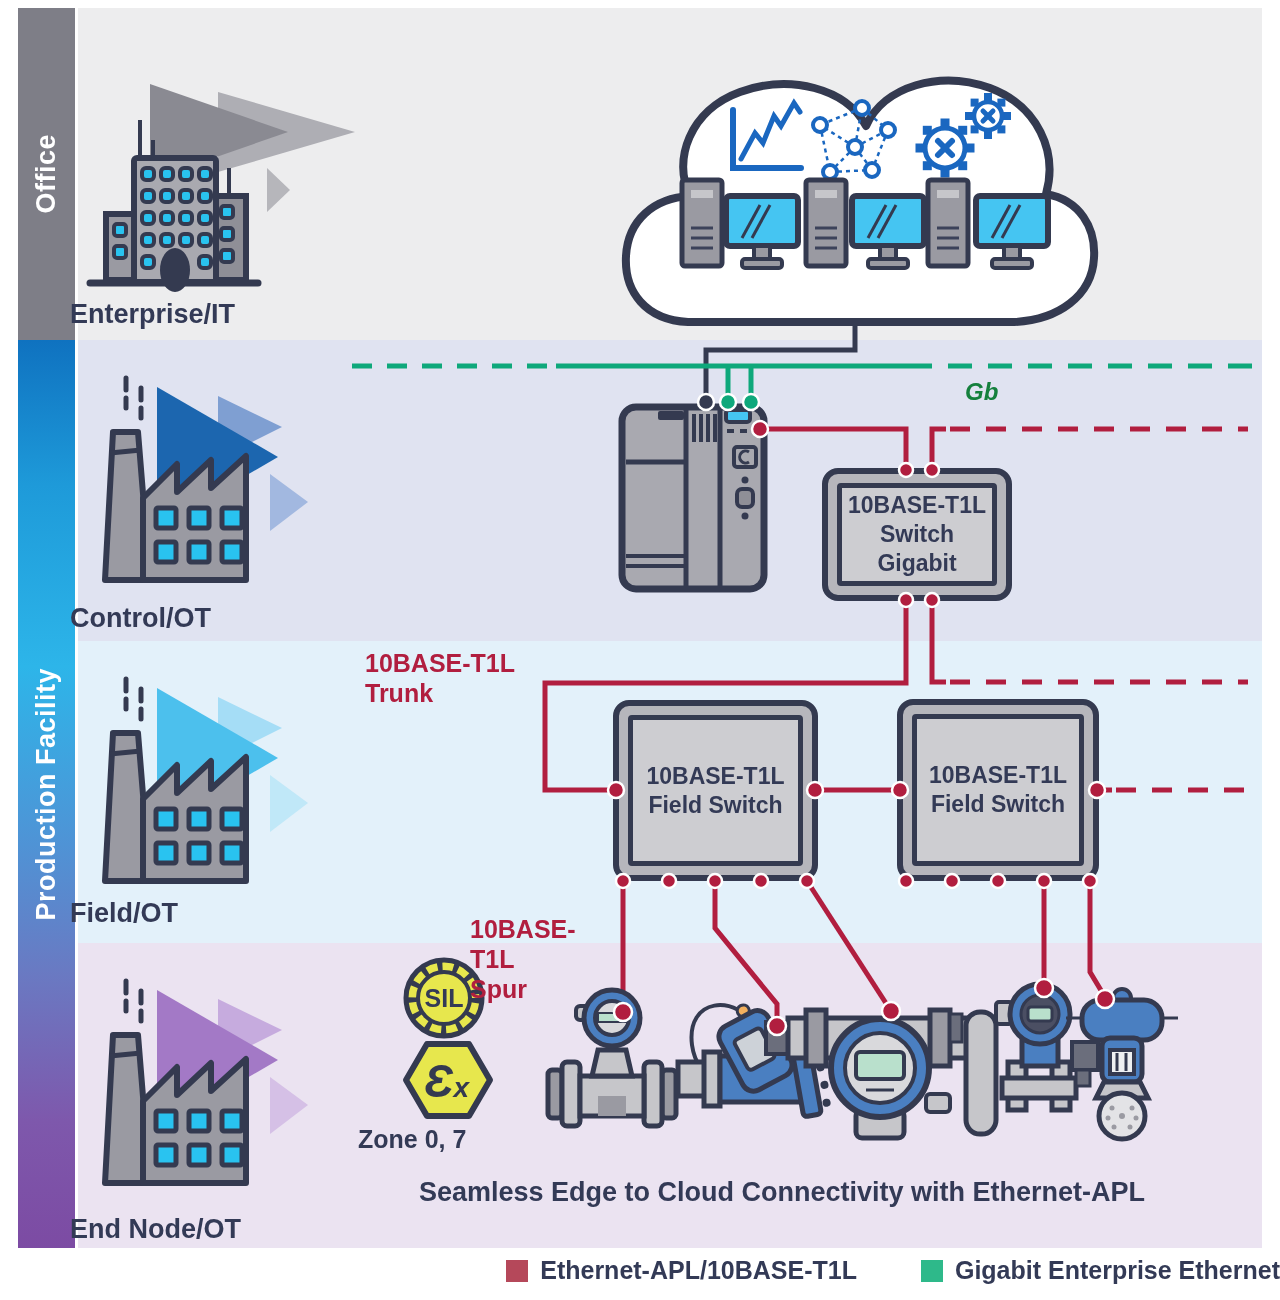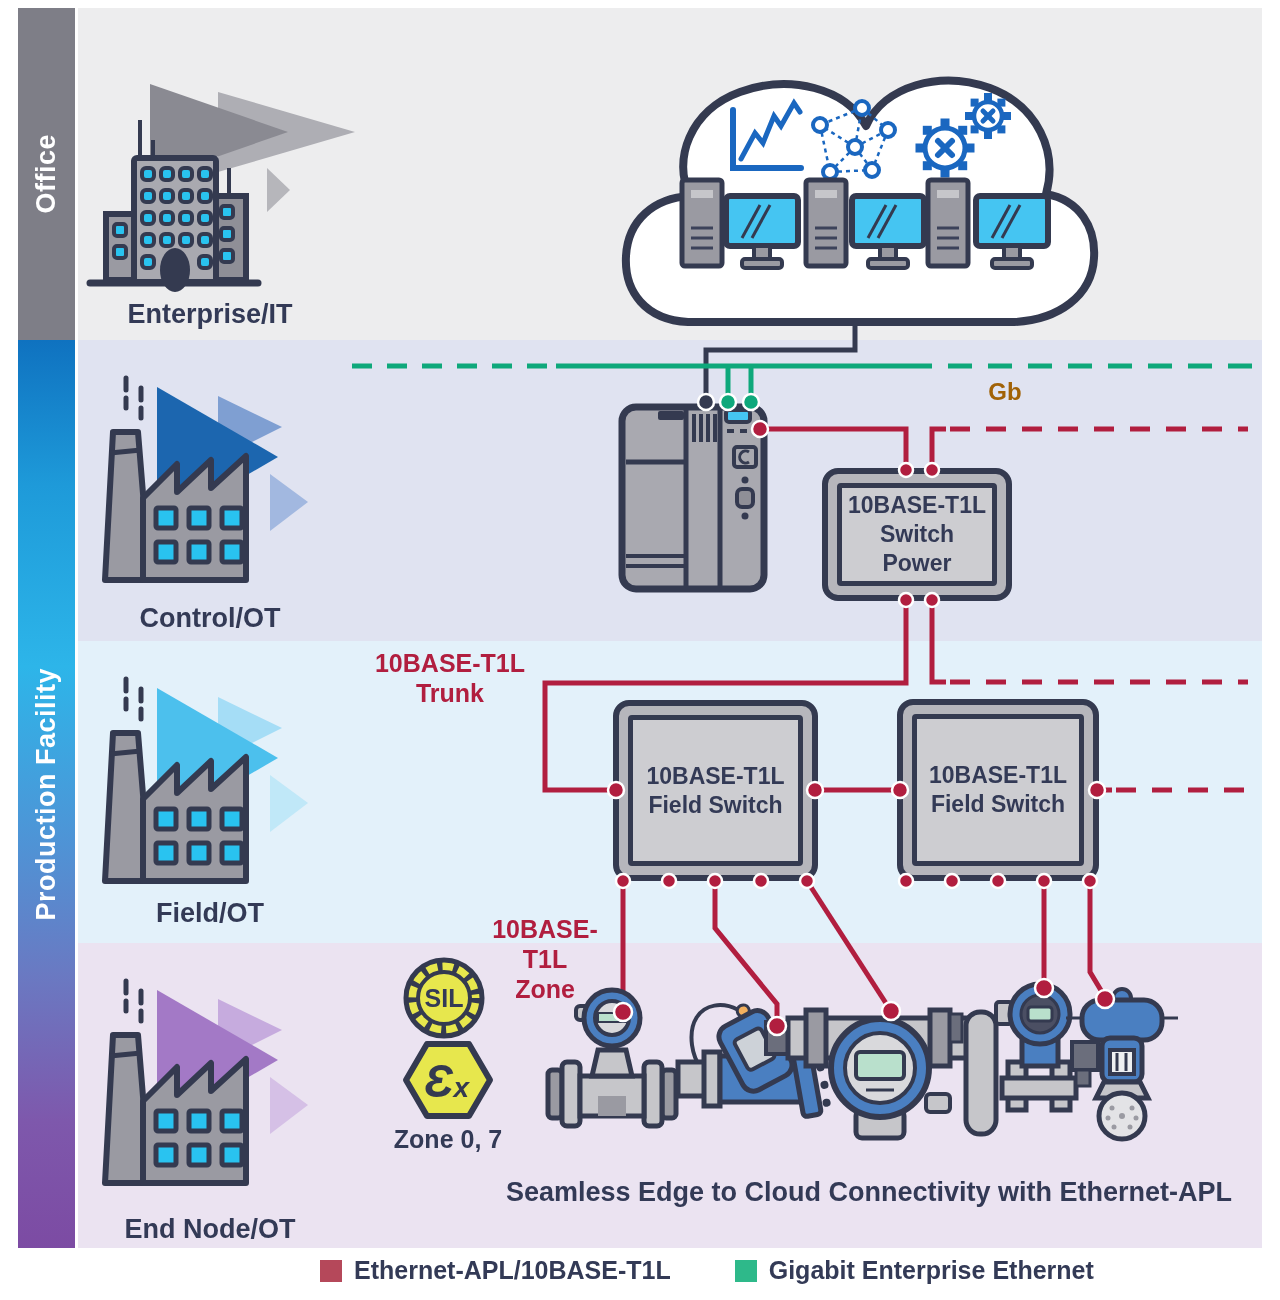--- a/index.html
+++ b/index.html
@@ -20,25 +20,25 @@
               color:#ffffff; font-weight:bold; font-size:27px; letter-spacing:.5px; }
   svg.layer { position:absolute; left:0; top:0; }
   .z1 { z-index:1; } .z3 { z-index:3; }
   .switch { position:absolute; z-index:2; background:#b6b6bc; border:6px solid #343a50;
             border-radius:16px; box-sizing:border-box; display:flex; }
   .switch .inner { flex:1; margin:9px; background:#cdcdd1; border:5px solid #343a50;
             border-radius:4px; display:flex; flex-direction:column; align-items:center;
             justify-content:center; font-weight:bold; font-size:23px; color:#333a56;
             line-height:1.25; text-align:center; }
   .lbl { position:absolute; z-index:4; font-weight:bold; color:#333a56;
-         text-align:center; line-height:1.2; }
+         line-height:1.2; }
   .crimson { color:#b11e3f; }
-  .green { color:#a16207; }
+  .green { color:#15803d;font-style:italic; }
   .legend { position:absolute; z-index:4; left:320px; top:1256px; width:960px;
-            display:flex; justify-content:flex-start; align-items:center; gap:64px; }
+            display:flex; justify-content:flex-end; align-items:center; gap:64px; }
   .legend-item { display:flex; align-items:center; gap:12px; font-weight:bold;
                  font-size:25px; color:#333a56; }
   .swatch { width:22px; height:22px; display:inline-block; }
 </style>
 </head>
 <body>
 
 <div class="canvas">
 
   <div class="row row-office"></div>
@@ -417,21 +417,21 @@
         <circle cx="1114" cy="1127" r="2.5"></circle>
           <circle cx="1130" cy="1127" r="2.5"></circle>
       </g>
     </g>
   </svg>
 
   <div class="switch" style="left:822px; top:468px; width:190px; height:133px;">
     <div class="inner">
       <span>10BASE-T1L</span>
       <span>Switch</span>
-      <span>Power</span>
+      <span>Gigabit</span>
     </div>
   </div>
   <div class="switch" style="left:613px; top:700px; width:205px; height:181px;">
     <div class="inner">
       <span>10BASE-T1L</span>
       <span>Field Switch</span>
     </div>
   </div>
   <div class="switch" style="left:897px; top:699px; width:202px; height:182px;">
     <div class="inner">
@@ -478,21 +478,21 @@
   <div class="lbl" style="left:70px; top:897px; width:280px; font-size:27px;">Field/OT</div>
   <div class="lbl" style="left:70px; top:602px; width:280px; font-size:27px;">Control/OT</div>
   <div class="lbl" style="left:70px; top:1203px; width:280px; font-size:27px;margin-top:10px;">End Node/OT</div>
   <div class="lbl green" style="left:965px; top:378px; width:80px; font-size:24px;">Gb</div>
   <div class="lbl crimson" style="left:365px; top:648px; width:170px; font-size:25px;">
     <div>10BASE-T1L</div>
     <div>Trunk</div>
   </div>
   <div class="lbl crimson" style="left:470px; top:914px; width:150px; font-size:25px;">
     <div>10BASE-T1L</div>
-    <div>Zone</div>
+    <div>Spur</div>
   </div>
   <div class="lbl" style="left:358px; top:1124px; width:180px; font-size:25px;">Zone 0, 7</div>
   <div class="lbl" style="left:419px; top:1176px; width:900px; font-size:27px;">Seamless Edge to Cloud Connectivity with Ethernet-APL</div>
 
   <div class="legend">
     <div class="legend-item">
       <span class="swatch" style="background: rgb(181, 72, 90);"></span>
       <span>Ethernet-APL/10BASE-T1L</span>
     </div>
     <div class="legend-item">

